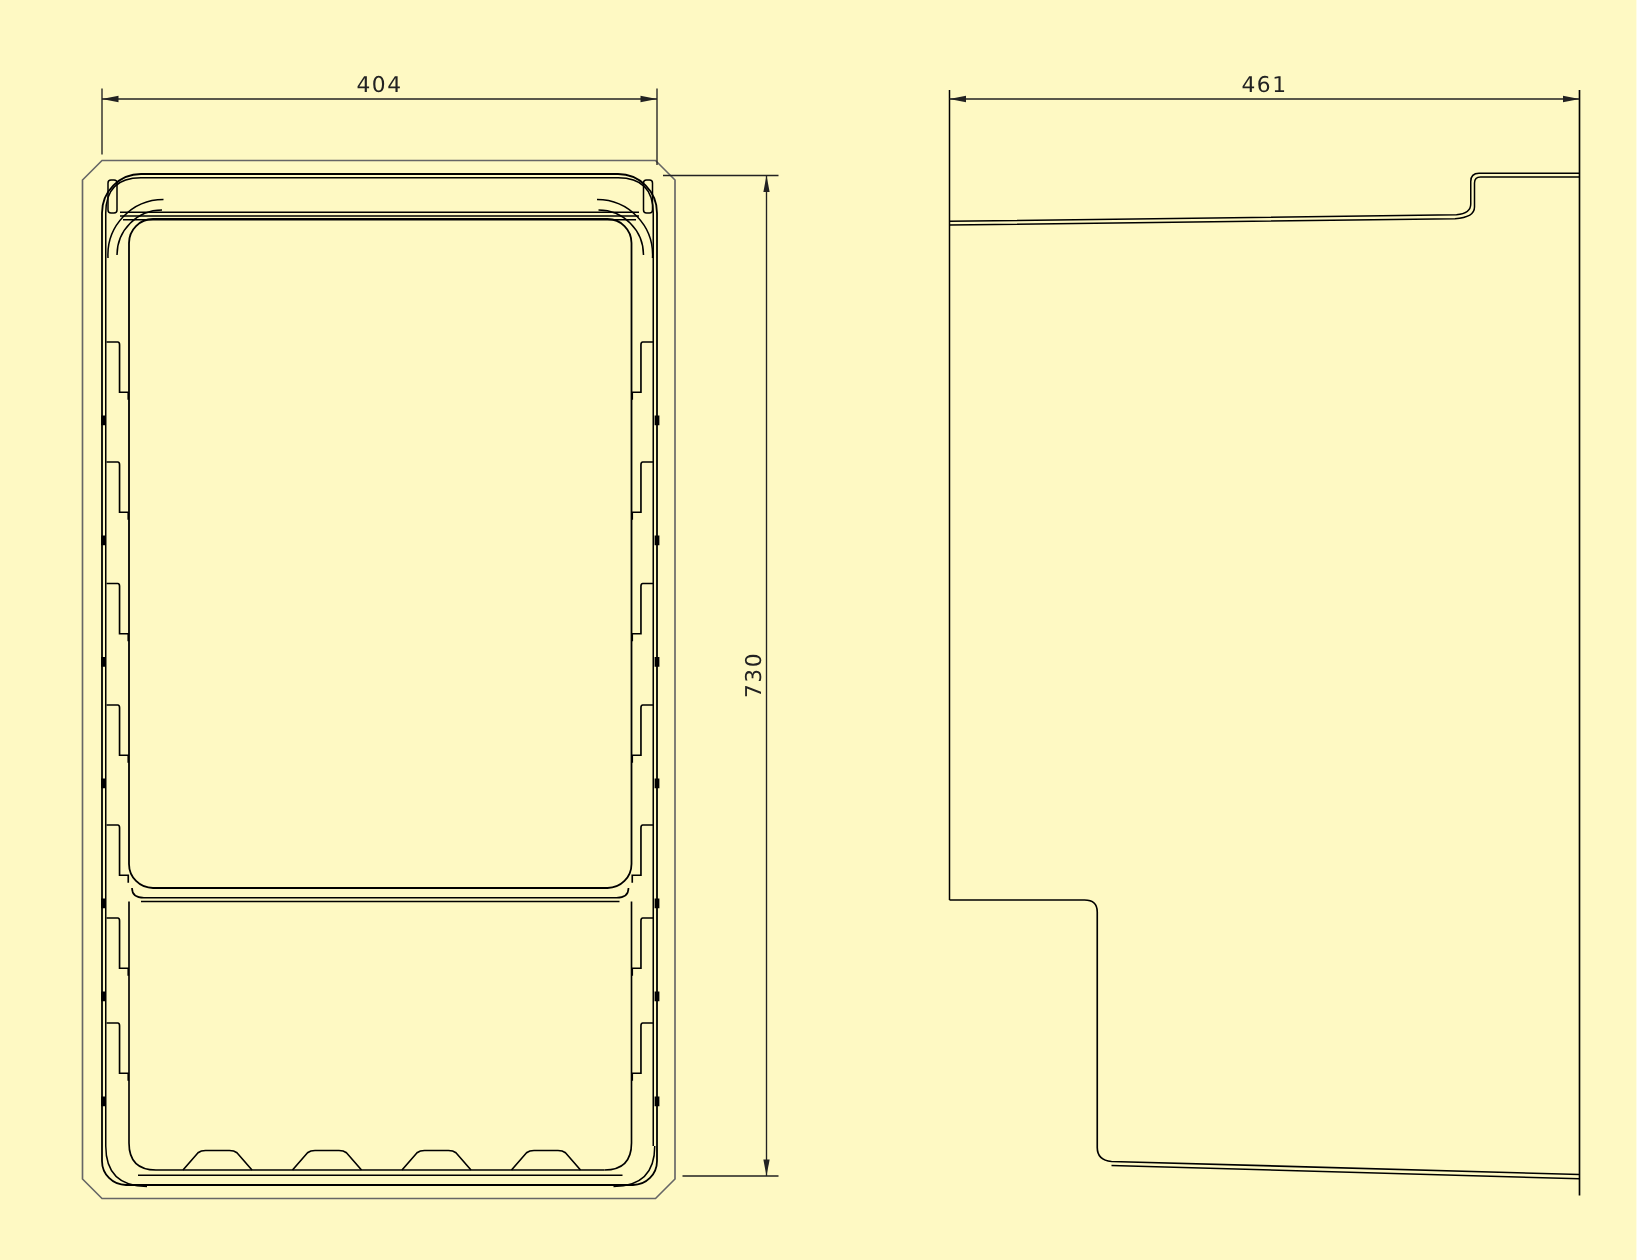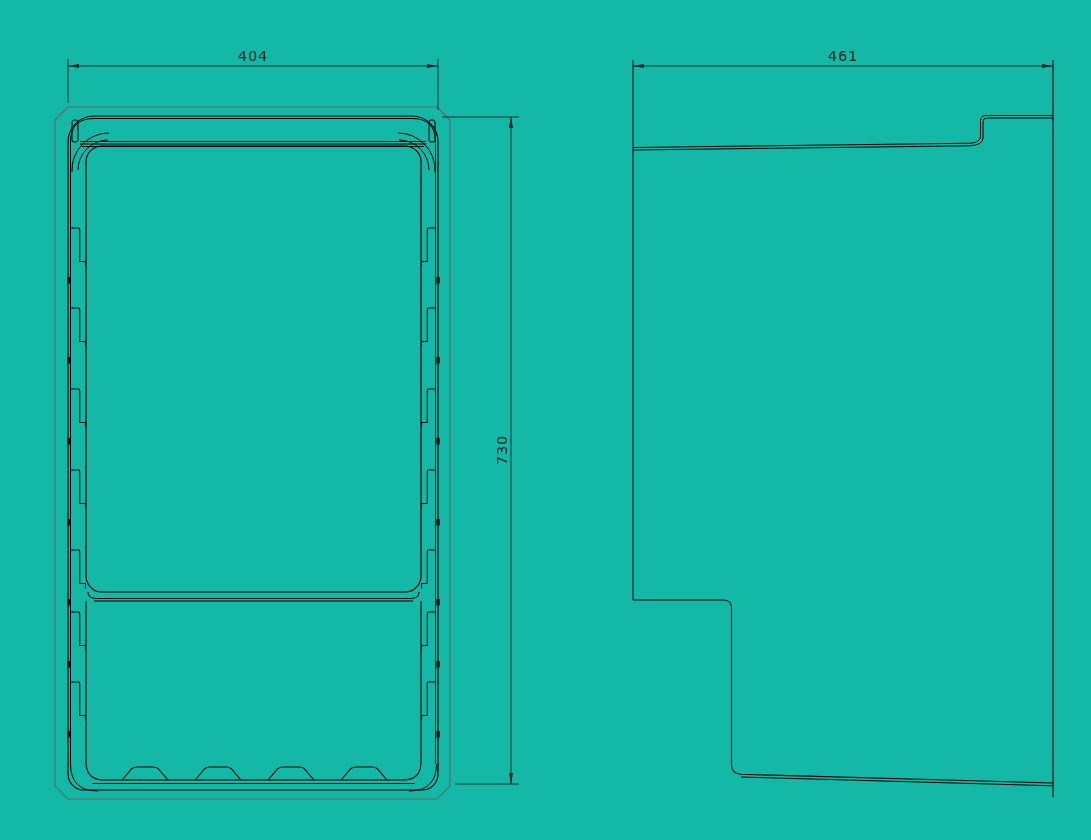--- a/index.html
+++ b/index.html
@@ -5,21 +5,21 @@
   html,body{
     margin:0;
     padding:0;
     background:#ffffff;
     font-family:"DejaVu Sans","Liberation Sans",sans-serif;
   }
   .sheet{
     position:relative;
     width:1091px;
     height:840px;
-    background:#14b8a6;
+    background:#fef9c3;
     overflow:hidden;
   }
   svg{display:block}
   .dim-text{
     font-family:"DejaVu Sans","Liberation Sans",sans-serif;
     font-size:14.5px;
     letter-spacing:1px;
     fill:#222222;
   }
 </style>

